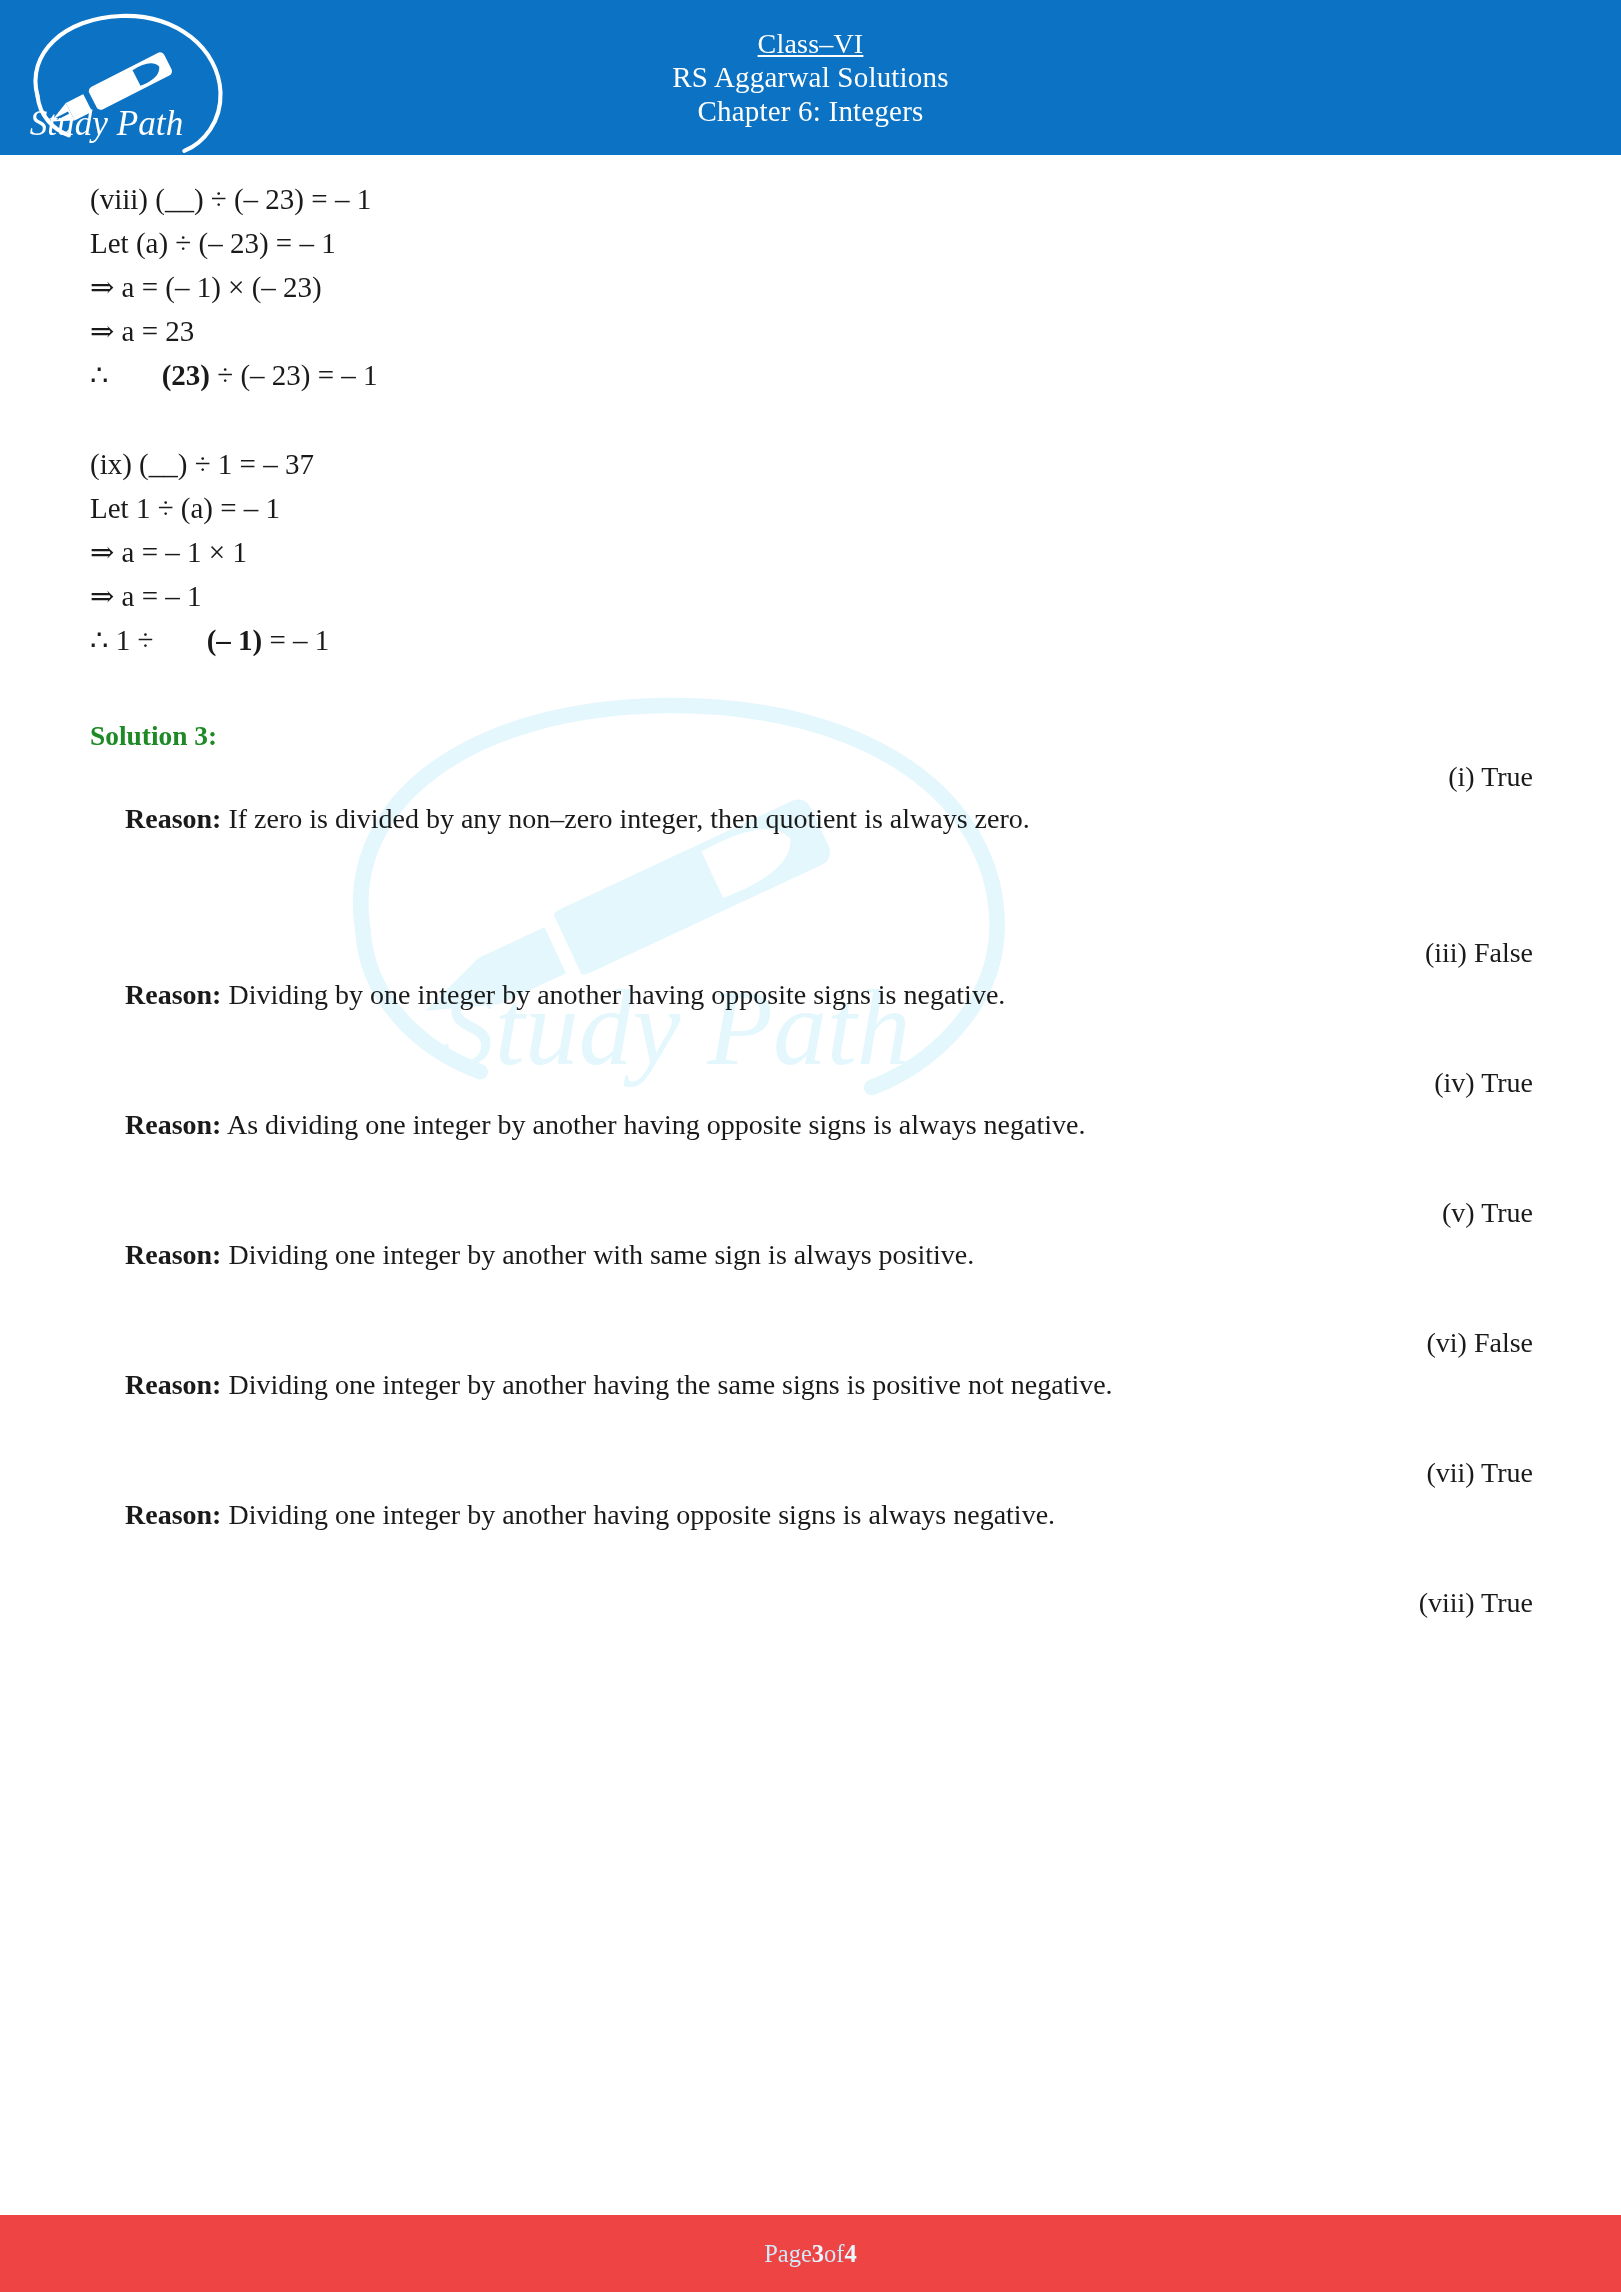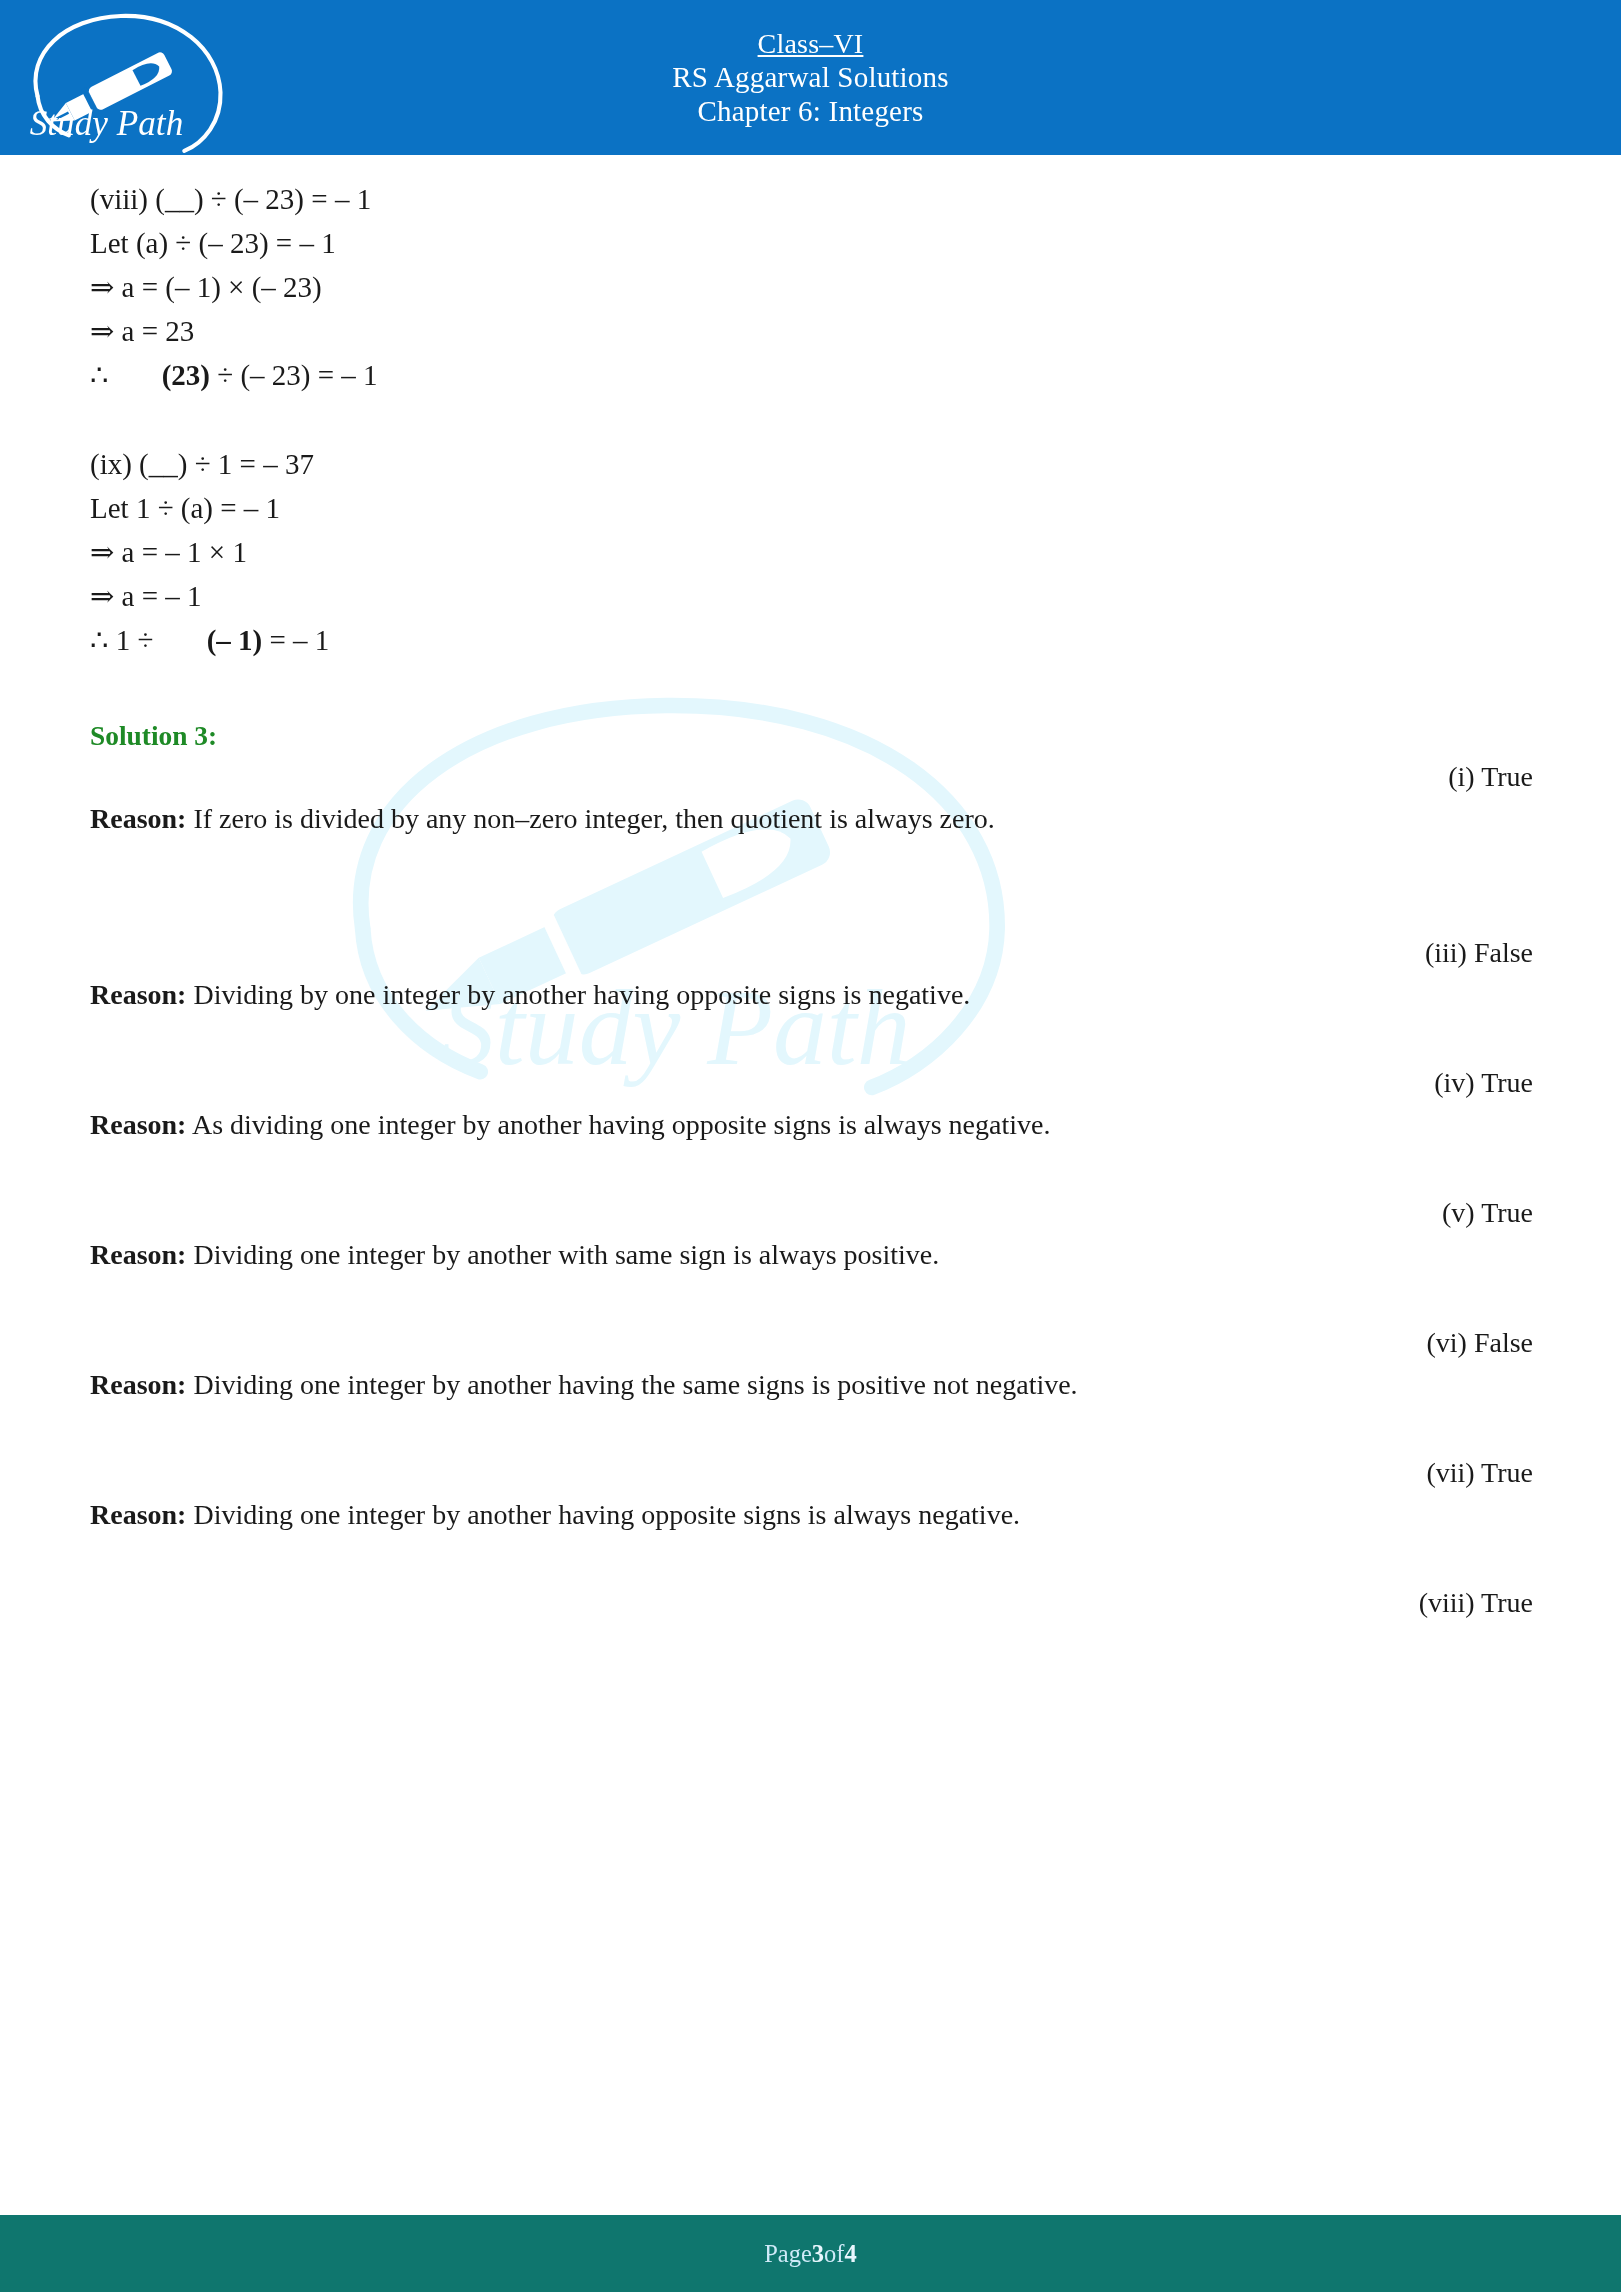--- a/index.html
+++ b/index.html
@@ -120,29 +120,30 @@
   }
   .reason-line {
     font-size: 28px;
     color: #1a1a1a;
     height: 42px;
     line-height: 42px;
     white-space: pre;
   }
   .reason-line .rl {
     font-weight: bold;
+    margin-left: 35px;
   }
   .qa-block { margin-bottom: 0; }
   .qa-gap { height: 46px; }
 
   
   .footer {
     flex: 0 0 auto;
     height: 78px;
-    background: #0f766e;
+    background: #ef4444;
     color: #cfeaf8;
     display: flex;
     align-items: center;
     justify-content: center;
     font-size: 24.5px;
     font-family: "Liberation Serif", "DejaVu Serif", serif;
     z-index: 5;
   }
   .footer .pg-num { font-weight: bold; color: #e8f6fd; }
 </style>

